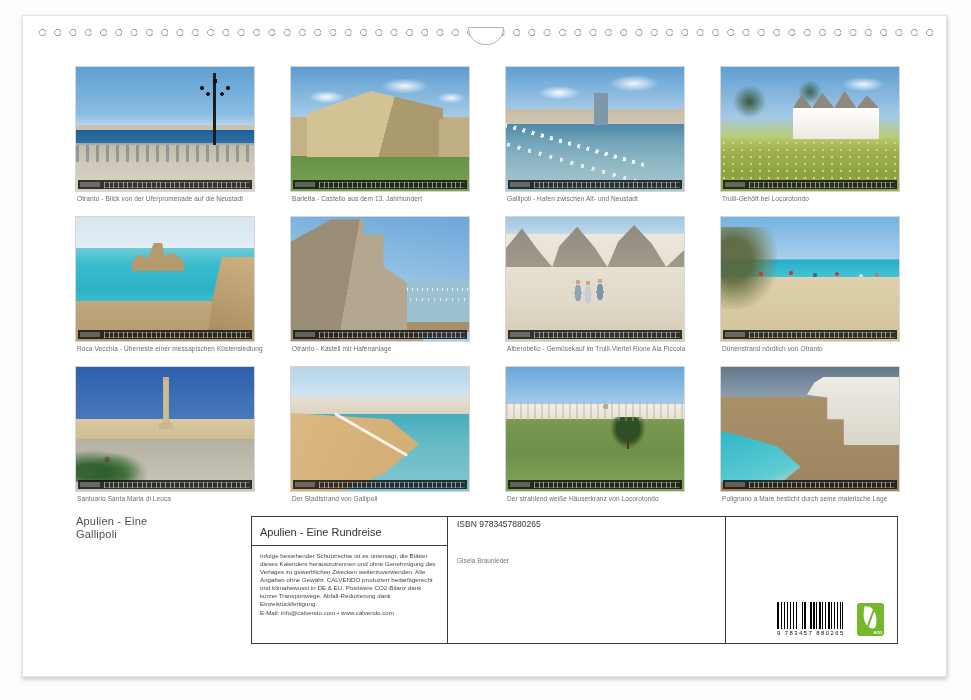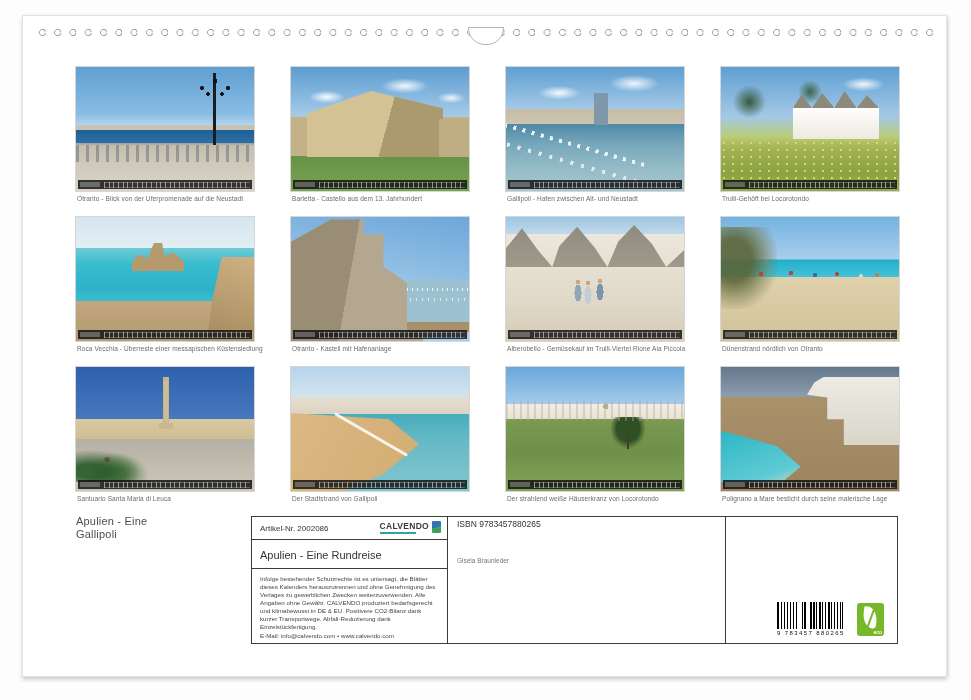--- a/index.html
+++ b/index.html
@@ -349,30 +349,20 @@
     <figcaption class="caption">Polignano a Mare besticht durch seine malerische Lage</figcaption>
   </figure>
 
   <div class="page-title">
     <div>Apulien - Eine</div>
     <div>Gallipoli</div>
   </div>
 
   <div class="info-box">
     <div class="ib-col1">
-      <div class="ib-row1">
-        <span class="ib-artikel">Artikel-Nr. 2002086</span>
-        <span class="cv-logo">
-          <span class="cv-wrap">
-            <span class="cv-text">CALVENDO</span>
-            <span class="cv-tagline"></span>
-          </span>
-          <span class="cv-flag"></span>
-        </span>
-      </div>
       <div class="ib-row2">
         <span class="ib-ptitle">Apulien - Eine Rundreise</span>
       </div>
       <div class="ib-row3">
         <div class="ib-legal">Infolge bestehender Schutzrechte ist es untersagt, die Blätter dieses Kalenders herauszutrennen und ohne Genehmigung des Verlages zu gewerblichen Zwecken weiterzuverwenden. Alle Angaben ohne Gewähr. CALVENDO produziert bedarfsgerecht und klimabewusst in DE &amp; EU. Positivere CO2-Bilanz dank kurzer Transportwege. Abfall-Reduzierung dank Einzelstückfertigung.</div>
         <div class="ib-email">E-Mail: info@calvendo.com • www.calvendo.com</div>
       </div>
     </div>
     <div class="ib-col2">
       <div class="ib-isbn">ISBN 9783457880265</div>

